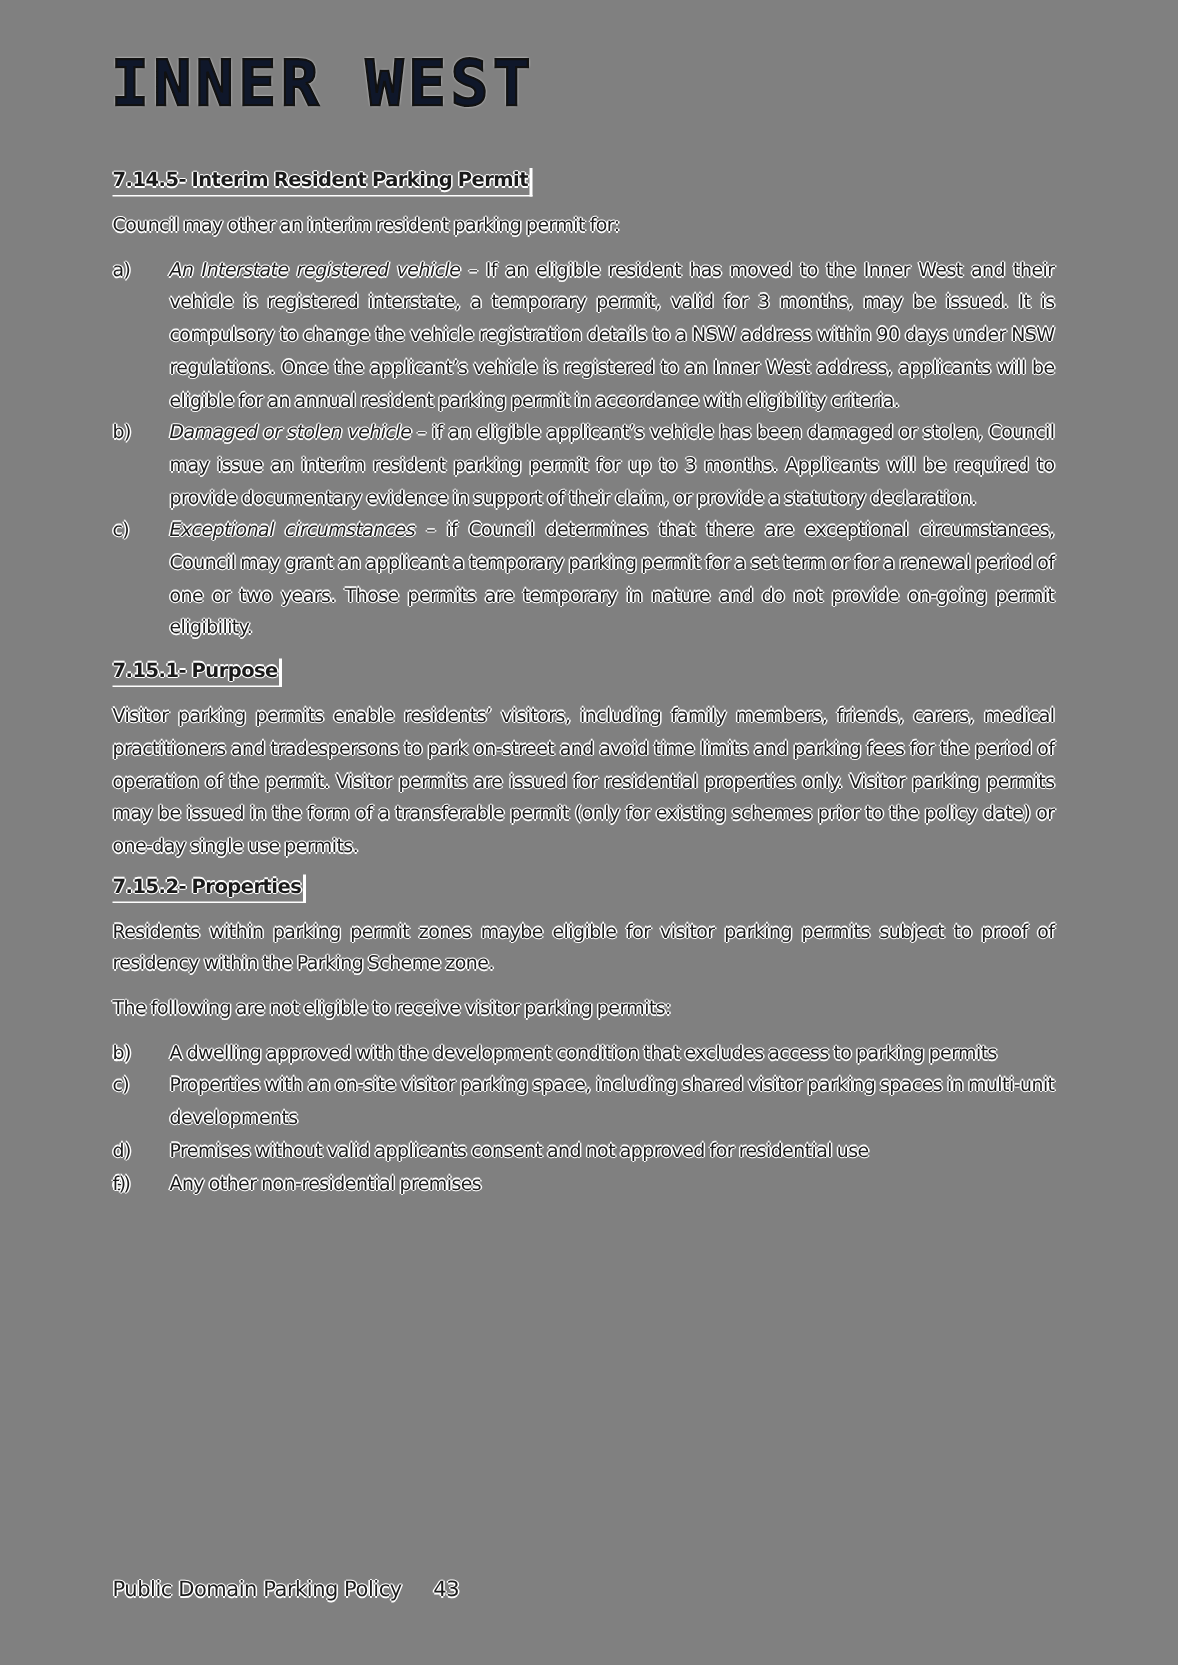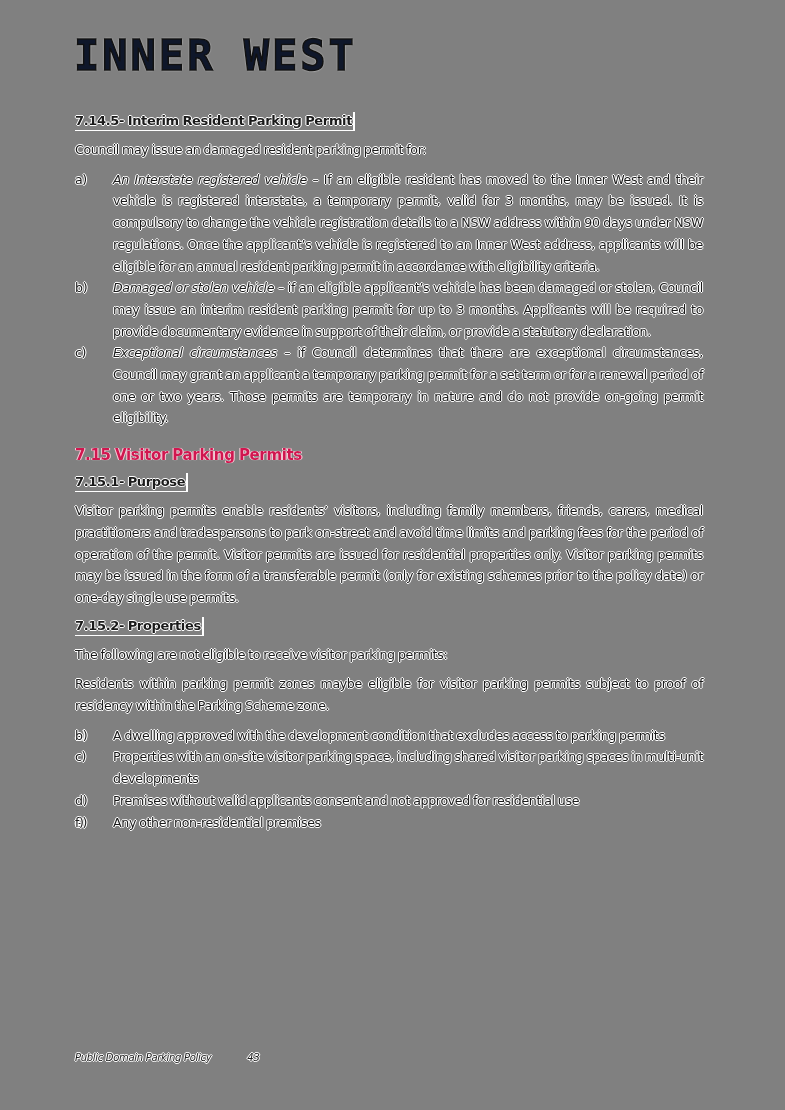--- a/index.html
+++ b/index.html
@@ -55,60 +55,59 @@
   .list li {
     position: relative; padding-left: 38px; line-height: 21.7px;
     text-align: justify; margin: 0;
   }
   .list .marker {
     position: absolute; left: 0; top: 0;
   }
   em { font-style: italic; }
   .footer {
     position: absolute; left: 75px; top: 1052px;
-    font-size: 10px; letter-spacing: -0.3px;
-    display: flex; gap: 36px; font-style: italic;
+    font-size: 14px; letter-spacing: -0.3px;
+    display: flex; gap: 21px;
   }
   .mb12 { margin-bottom: 10px; }
 </style>
 </head>
 <body>
 
 <div class="logo">
   <span>INNER WEST</span>
 </div>
 
 <div class="page">
 
   <div class="h3 halo">7.14.5- Interim Resident Parking Permit</div>
-  <p class="halo">Council may issue an damaged resident parking permit for:</p>
+  <p class="halo">Council may other an interim resident parking permit for:</p>
 
   <ul class="list halo mb12">
     <li>
       <span class="marker">a)</span>
       <em>An Interstate registered vehicle</em><span> – If an eligible resident has moved to the Inner West and their vehicle is registered interstate, a temporary permit, valid for 3 months, may be issued. It is compulsory to change the vehicle registration details to a NSW address within 90 days under NSW regulations. Once the applicant’s vehicle is registered to an Inner West address, applicants will be eligible for an annual resident parking permit in accordance with eligibility criteria.</span>
     </li>
     <li>
       <span class="marker">b)</span>
       <em>Damaged or stolen vehicle</em><span> – if an eligible applicant’s vehicle has been damaged or stolen, Council may issue an interim resident parking permit for up to 3 months. Applicants will be required to provide documentary evidence in support of their claim, or provide a statutory declaration.</span>
     </li>
     <li>
       <span class="marker">c)</span>
       <em>Exceptional circumstances</em><span> – if Council determines that there are exceptional circumstances, Council may grant an applicant a temporary parking permit  for a set term or for a renewal period of one or two years. Those permits are temporary in nature and do not provide on-going permit eligibility.</span>
     </li>
   </ul>
 
-  <div class="h2">7.15 Visitor Parking Permits</div>
 
   <div class="h3 halo">7.15.1- Purpose</div>
   <p class="halo">Visitor parking permits enable residents’ visitors, including family members, friends, carers, medical practitioners and tradespersons to park on-street and avoid time limits and parking fees for the period of operation of the permit. Visitor permits are issued for residential properties only. Visitor parking permits may be issued in the form of a transferable permit (only for existing schemes prior to the policy date) or one-day single use permits.</p>
 
   <div class="h3 halo">7.15.2- Properties</div>
+  <p class="halo">Residents within parking permit zones maybe eligible for visitor parking permits subject to proof of residency within the Parking Scheme zone.</p>
   <p class="halo">The following are not eligible to receive visitor parking permits:</p>
-  <p class="halo">Residents within parking permit zones maybe eligible for visitor parking permits subject to proof of residency within the Parking Scheme zone.</p>
 
   <ul class="list halo">
     <li>
       <span class="marker">a)</span>
     </li>
     <li>
       <span class="marker">b)</span>
       <span>A dwelling approved with the development condition that excludes access to parking permits</span>
     </li>
     <li>

